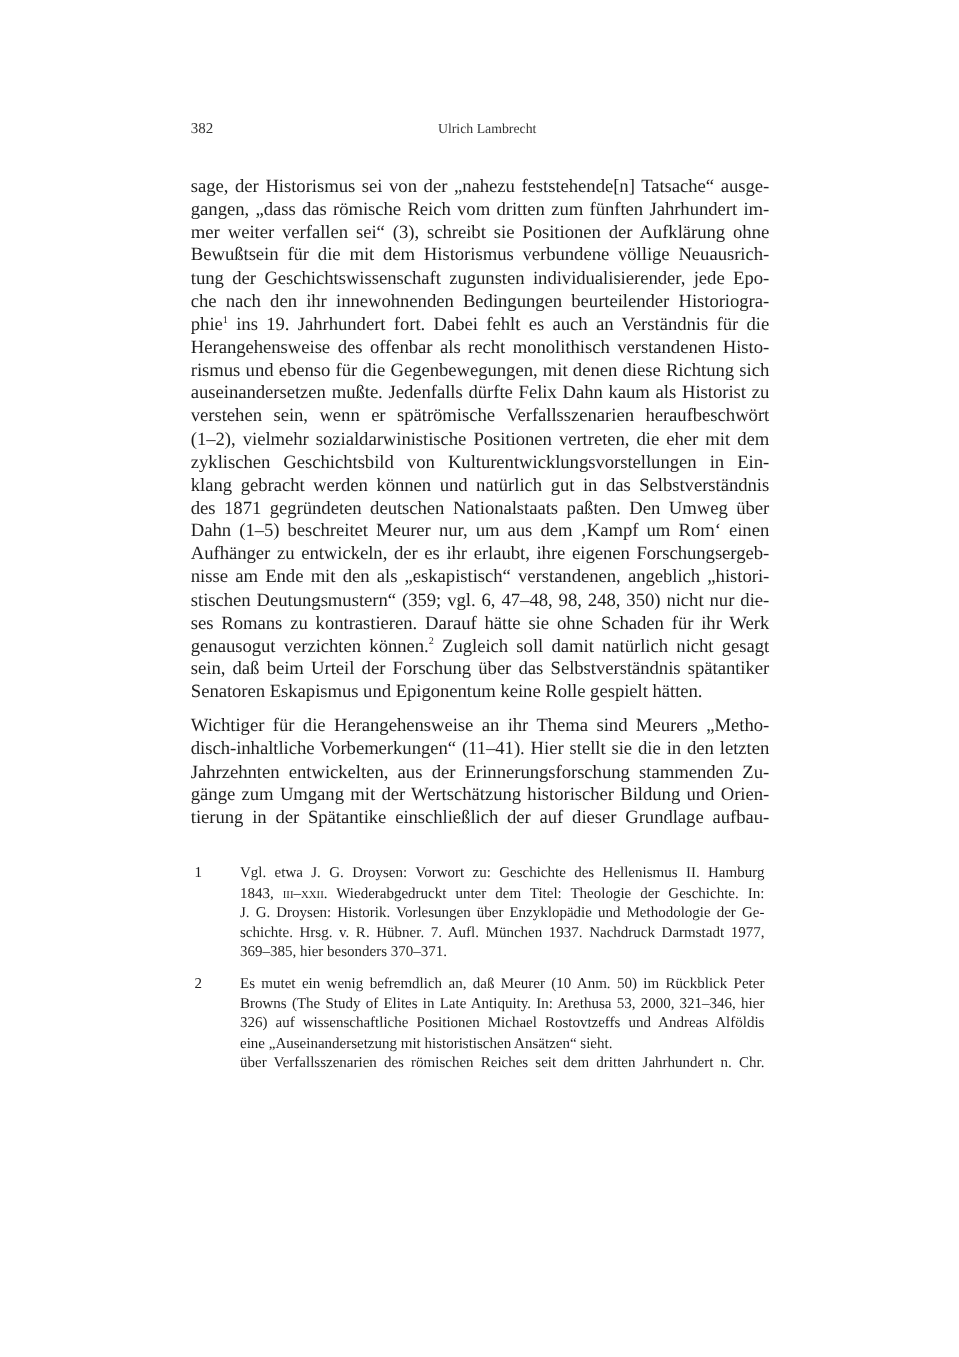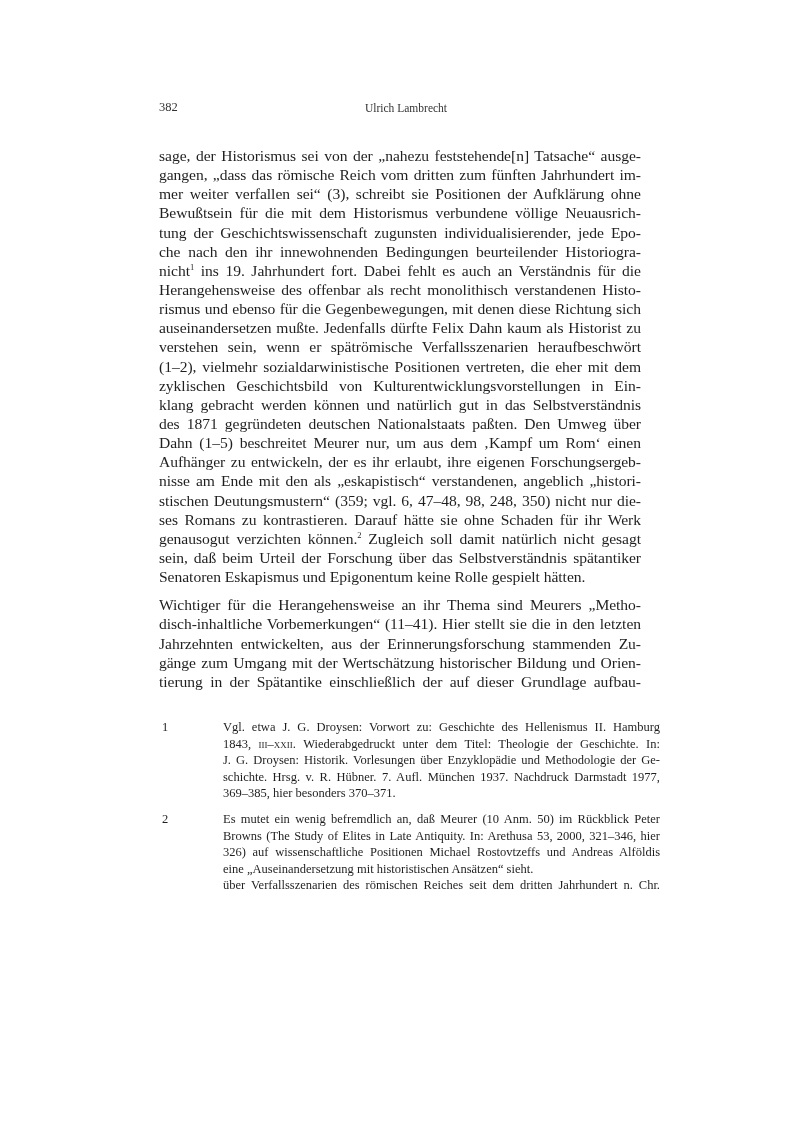--- a/index.html
+++ b/index.html
@@ -76,21 +76,21 @@
       margin-bottom: 9px;
     }
     .fn-num {
       position: absolute;
       left: 3px;
       top: 0;
       font-size: 12.5px;
       line-height: 16.6px;
     }
     .fn-body {
-      margin-left: 64px;
+      margin-left: 41px;
       width: 437px;
     }
     .fn-line {
       display: block;
       height: 16.6px;
       line-height: 16.6px;
       font-size: 12.5px;
       white-space: nowrap;
       text-align: justify;
       text-align-last: justify;
@@ -111,21 +111,21 @@
 </div>
 
 <div class="body-text">
   <div class="paragraph">
     <span class="line">sage, der Historismus sei von der „nahezu feststehende[n] Tatsache“ ausge-</span>
     <span class="line">gangen, „dass das römische Reich vom dritten zum fünften Jahrhundert im-</span>
     <span class="line">mer weiter verfallen sei“ (3), schreibt sie Positionen der Aufklärung ohne</span>
     <span class="line">Bewußtsein für die mit dem Historismus verbundene völlige Neuausrich-</span>
     <span class="line">tung der Geschichtswissenschaft zugunsten individualisierender, jede Epo-</span>
     <span class="line">che nach den ihr innewohnenden Bedingungen beurteilender Historiogra-</span>
-    <span class="line"><span>nicht</span><sup>1</sup><span> ins 19. Jahrhundert fort. Dabei fehlt es auch an Verständnis für die</span></span>
+    <span class="line"><span>phie</span><sup>1</sup><span> ins 19. Jahrhundert fort. Dabei fehlt es auch an Verständnis für die</span></span>
     <span class="line">Herangehensweise des offenbar als recht monolithisch verstandenen Histo-</span>
     <span class="line">rismus und ebenso für die Gegenbewegungen, mit denen diese Richtung sich</span>
     <span class="line">auseinandersetzen mußte. Jedenfalls dürfte Felix Dahn kaum als Historist zu</span>
     <span class="line">verstehen sein, wenn er spätrömische Verfallsszenarien heraufbeschwört</span>
     <span class="line">(1–2), vielmehr sozialdarwinistische Positionen vertreten, die eher mit dem</span>
     <span class="line">zyklischen Geschichtsbild von Kulturentwicklungsvorstellungen in Ein-</span>
     <span class="line">klang gebracht werden können und natürlich gut in das Selbstverständnis</span>
     <span class="line">des 1871 gegründeten deutschen Nationalstaats paßten. Den Umweg über</span>
     <span class="line">Dahn (1–5) beschreitet Meurer nur, um aus dem ‚Kampf um Rom‘ einen</span>
     <span class="line">Aufhänger zu entwickeln, der es ihr erlaubt, ihre eigenen Forschungsergeb-</span>

